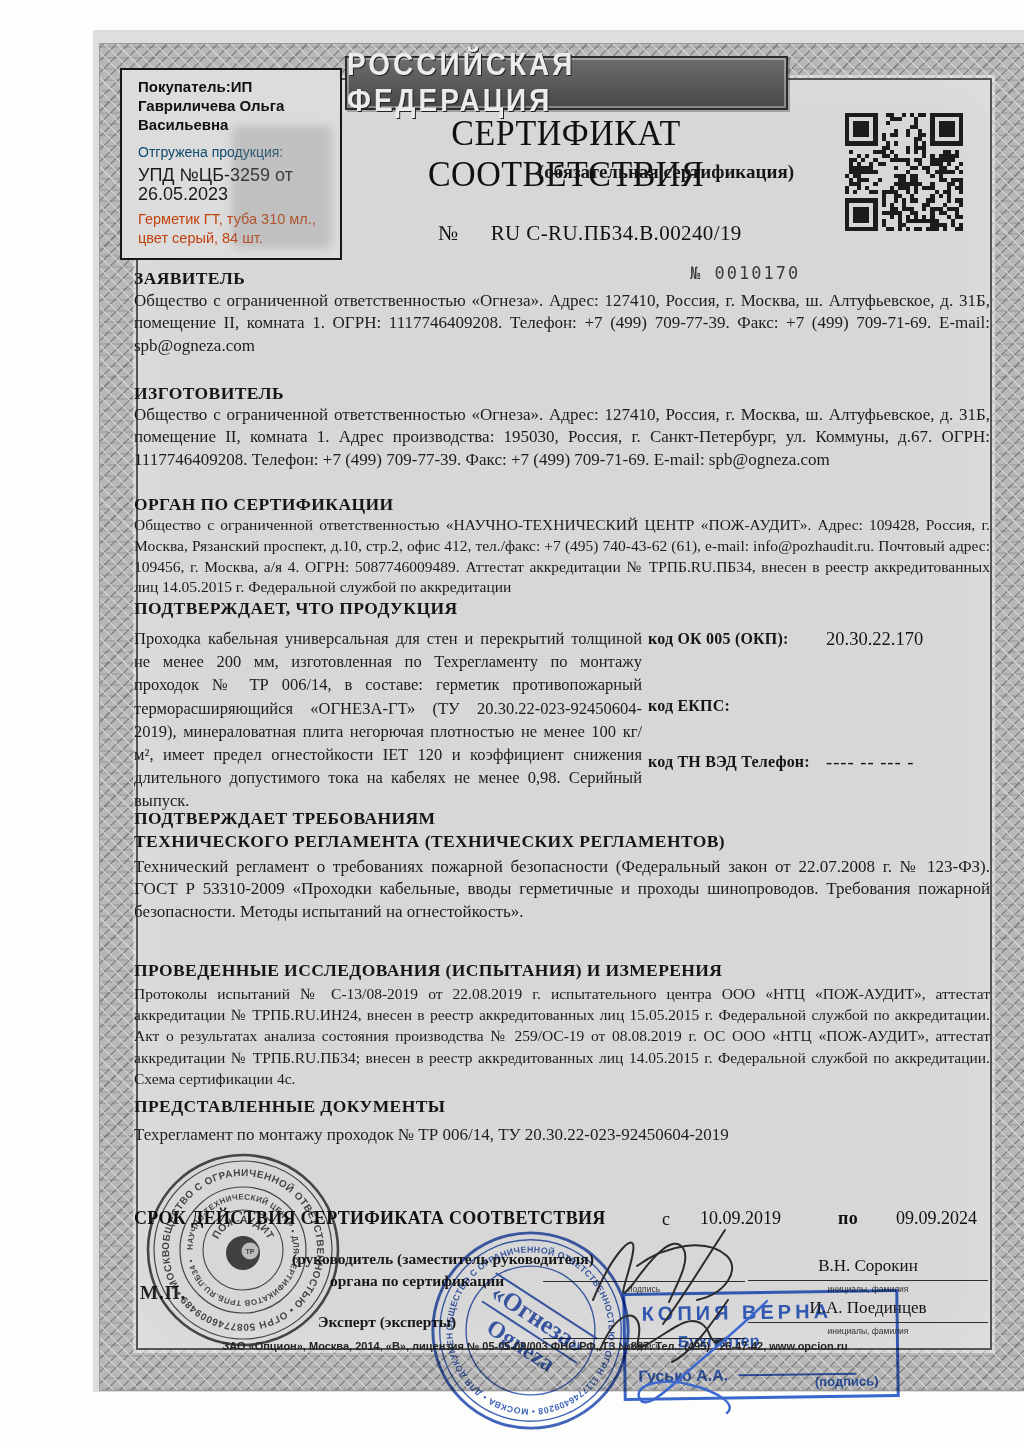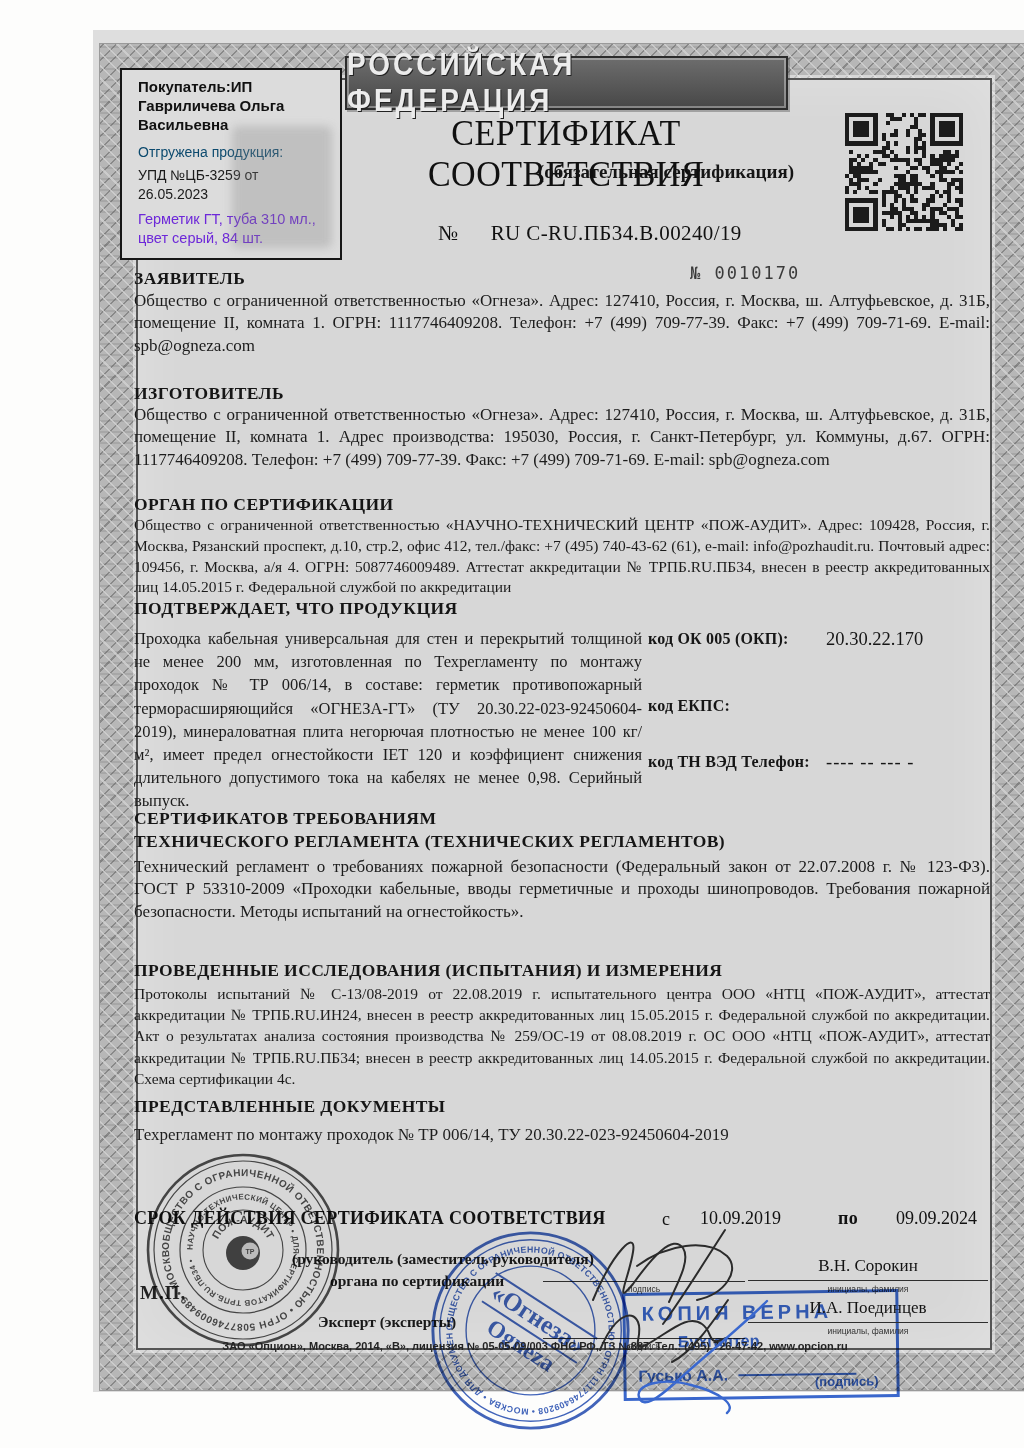--- a/index.html
+++ b/index.html
@@ -20,22 +20,22 @@
   .abs{position:absolute;z-index:2}
   .h{font-weight:700;font-size:17.5px;letter-spacing:.4px;color:#151515}
   .par{font-size:17px;line-height:22.4px;text-align:justify;color:#1c1c1c}
   .par-sm{font-size:15.5px;line-height:20.8px;text-align:justify;color:#1c1c1c}
   
   .buyer{left:120px;top:68px;width:222px;height:192px;border:2px solid #161616;background:#dcdcdc;
     padding:7px 16px;font-family:"Liberation Sans",sans-serif;z-index:5}
   .buyer .smudge{position:absolute;right:8px;top:56px;width:100px;height:122px;background:rgba(130,130,130,.30);filter:blur(4px);border-radius:6px}
   .buyer .b1{font-weight:700;font-size:15px;line-height:19px;color:#111}
   .buyer .b2{margin-top:9px;font-size:14px;line-height:18px;color:#0c4a6e}
-  .buyer .b3{margin-top:5px;font-size:14px;line-height:19px;color:#1a1a1a}
-  .buyer .b4{margin-top:6px;font-size:14.5px;line-height:18.5px;color:#6d28d9}
+  .buyer .b3{margin-top:5px;font-size:18px;line-height:19px;color:#1a1a1a}
+  .buyer .b4{margin-top:6px;font-size:14.5px;line-height:18.5px;color:#c2410c}
   
   .banner{left:345px;top:56px;width:443px;height:54px;background:linear-gradient(#6d6d6d,#474747);
     border:2px solid #2c2c2c;box-shadow:inset 0 0 0 2px rgba(255,255,255,.35), 2px 2px 0 rgba(60,60,60,.35);
     display:flex;align-items:center;justify-content:center;z-index:2}
   .banner span{font-family:"Liberation Sans",sans-serif;font-weight:700;font-size:28px;letter-spacing:3px;
     color:#ececec;text-shadow:1px 1px 0 #222;transform:scaleY(1.12)}
   .title{left:338px;top:116px;width:456px;text-align:center;font-size:34px;letter-spacing:.5px;color:#101010;transform:scaleY(1.08);z-index:2}
   .subtitle{left:338px;top:161px;width:456px;text-align:right;font-weight:700;font-size:19px;color:#151515;z-index:2}
   .numline{left:380px;top:221px;width:420px;display:flex;justify-content:center;gap:32px;font-size:21px;letter-spacing:.4px;color:#111;z-index:2}
   .blanknum{left:690px;top:263px;font-family:"DejaVu Sans Mono",monospace;font-size:17px;letter-spacing:2px;color:#3a3a3a;z-index:2}
@@ -390,21 +390,21 @@
 
   <div class="abs h" style="left:134px;top:598px">ПОДТВЕРЖДАЕТ, ЧТО ПРОДУКЦИЯ</div>
   <div class="abs par" style="left:134px;top:627px;width:508px;font-size:16.5px;line-height:23.2px">Проходка кабельная универсальная для стен и перекрытий толщиной не менее 200 мм, изготовленная по Техрегламенту по монтажу проходок № ТР 006/14, в составе: герметик противопожарный терморасширяющийся «ОГНЕЗА-ГТ» (ТУ 20.30.22-023-92450604-2019), минераловатная плита негорючая плотностью не менее 100 кг/м², имеет предел огнестойкости IET 120 и коэффициент снижения длительного допустимого тока на кабелях не менее 0,98. Серийный выпуск.</div>
   <div class="abs codelabel" style="left:648px;top:630px">код ОК 005 (ОКП):</div>
   <div class="abs codeval" style="left:826px;top:629px">20.30.22.170</div>
   <div class="abs codelabel" style="left:648px;top:697px">код ЕКПС:</div>
   <div class="abs codeval" style="left:826px;top:696px"></div>
   <div class="abs codelabel" style="left:648px;top:753px">код ТН ВЭД Телефон:</div>
   <div class="abs codeval" style="left:826px;top:752px;letter-spacing:1px">---- -- --- -</div>
 
-  <div class="abs h" style="left:134px;top:808px">СЕРТИФИКАТОВ ТРЕБОВАНИЯМ</div>
+  <div class="abs h" style="left:134px;top:808px">ПОДТВЕРЖДАЕТ ТРЕБОВАНИЯМ</div>
   <div class="abs h" style="left:134px;top:831px">ТЕХНИЧЕСКОГО РЕГЛАМЕНТА (ТЕХНИЧЕСКИХ РЕГЛАМЕНТОВ)</div>
   <div class="abs par" style="left:134px;top:856px;width:856px">Технический регламент о требованиях пожарной безопасности (Федеральный закон от 22.07.2008 г. № 123-ФЗ). ГОСТ Р 53310-2009 «Проходки кабельные, вводы герметичные и проходы шинопроводов. Требования пожарной безопасности. Методы испытаний на огнестойкость».</div>
 
   <div class="abs h" style="left:134px;top:960px">ПРОВЕДЕННЫЕ ИССЛЕДОВАНИЯ (ИСПЫТАНИЯ) И ИЗМЕРЕНИЯ</div>
   <div class="abs par-sm" style="left:134px;top:983px;width:856px;line-height:21.2px">Протоколы испытаний № С-13/08-2019 от 22.08.2019 г. испытательного центра ООО «НТЦ «ПОЖ-АУДИТ», аттестат аккредитации № ТРПБ.RU.ИН24, внесен в реестр аккредитованных лиц 15.05.2015 г. Федеральной службой по аккредитации. Акт о результатах анализа состояния производства № 259/ОС-19 от 08.08.2019 г. ОС ООО «НТЦ «ПОЖ-АУДИТ», аттестат аккредитации № ТРПБ.RU.ПБ34; внесен в реестр аккредитованных лиц 14.05.2015 г. Федеральной службой по аккредитации. Схема сертификации 4с.</div>
 
   <div class="abs h" style="left:134px;top:1096px">ПРЕДСТАВЛЕННЫЕ ДОКУМЕНТЫ</div>
   <div class="abs" style="left:134px;top:1125px;width:856px;font-size:17px">Техрегламент по монтажу проходок № ТР 006/14, ТУ 20.30.22-023-92450604-2019</div>
 
   <div class="abs vlabel" style="left:134px;top:1208px">СРОК ДЕЙСТВИЯ СЕРТИФИКАТА СООТВЕТСТВИЯ</div>

